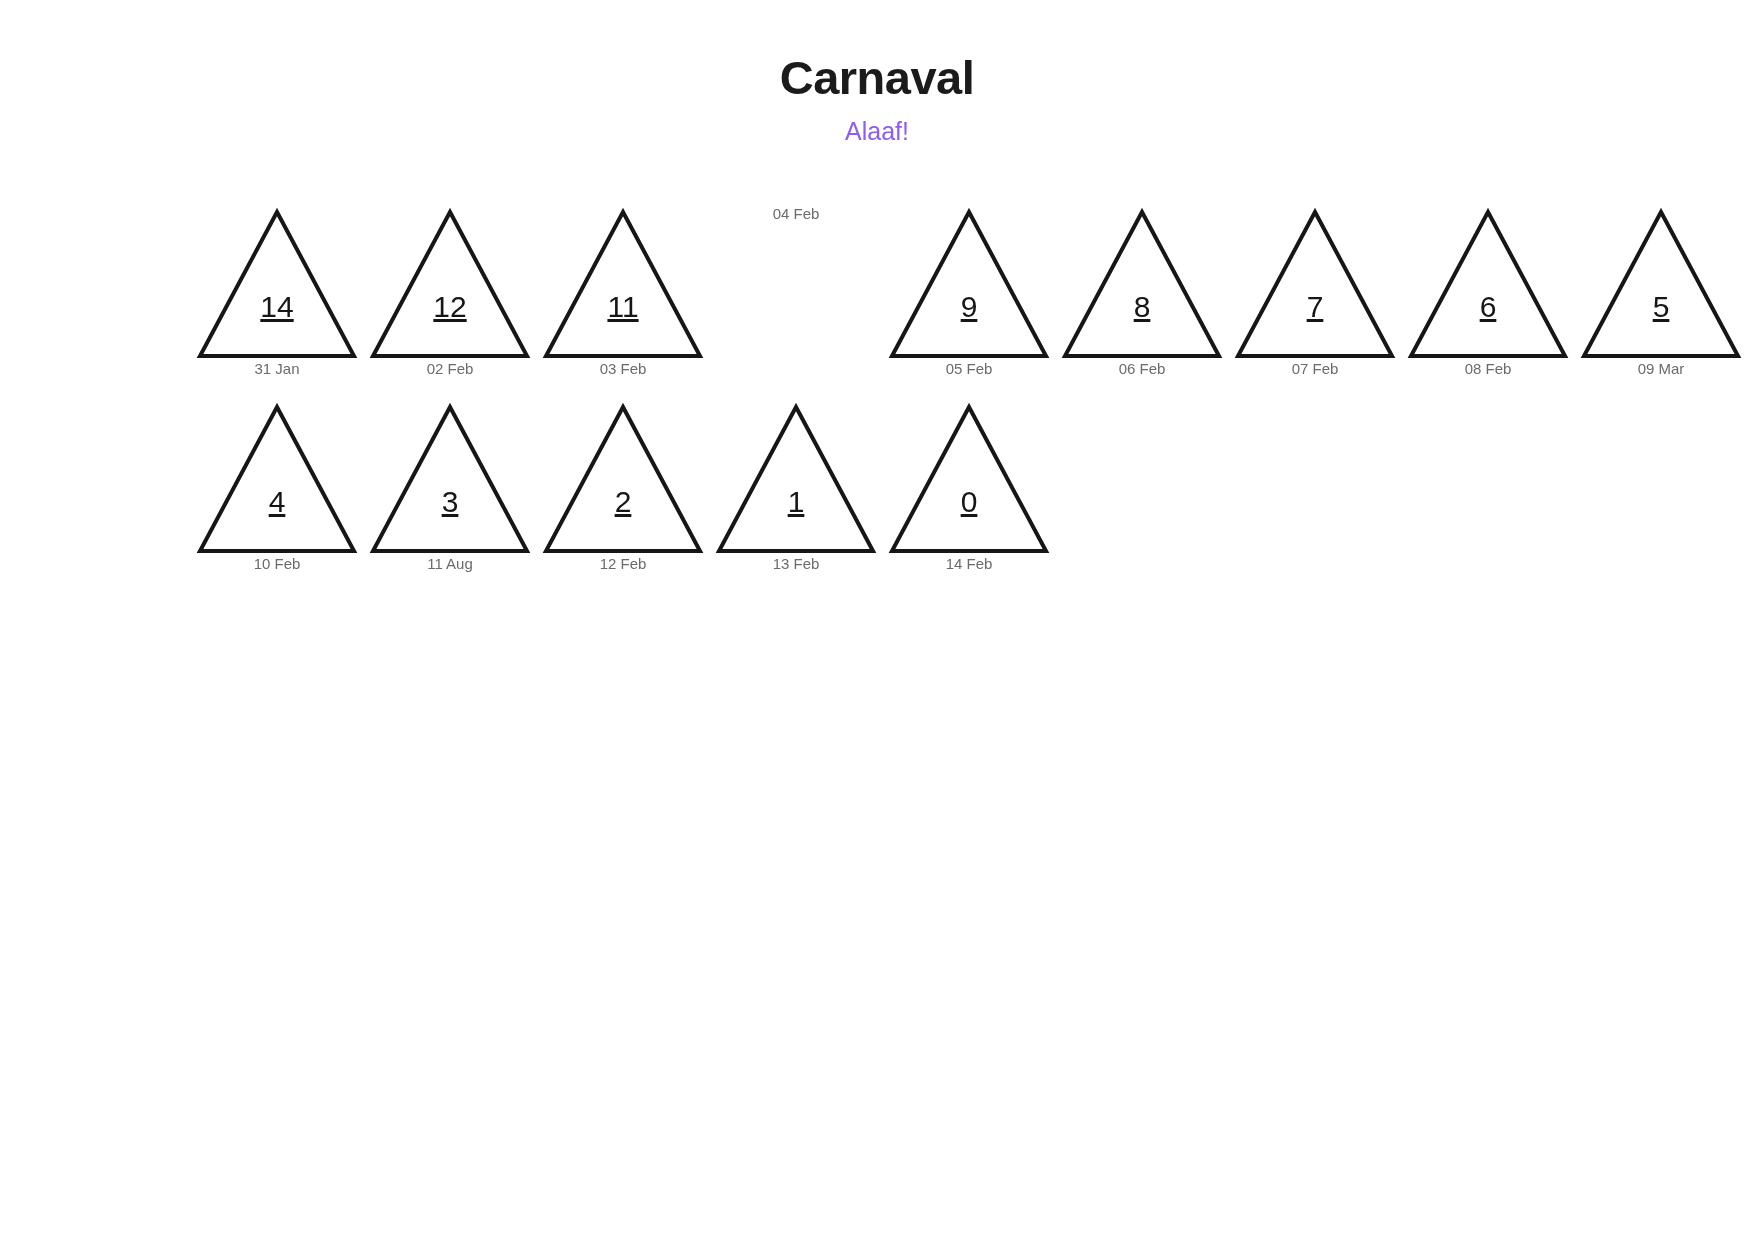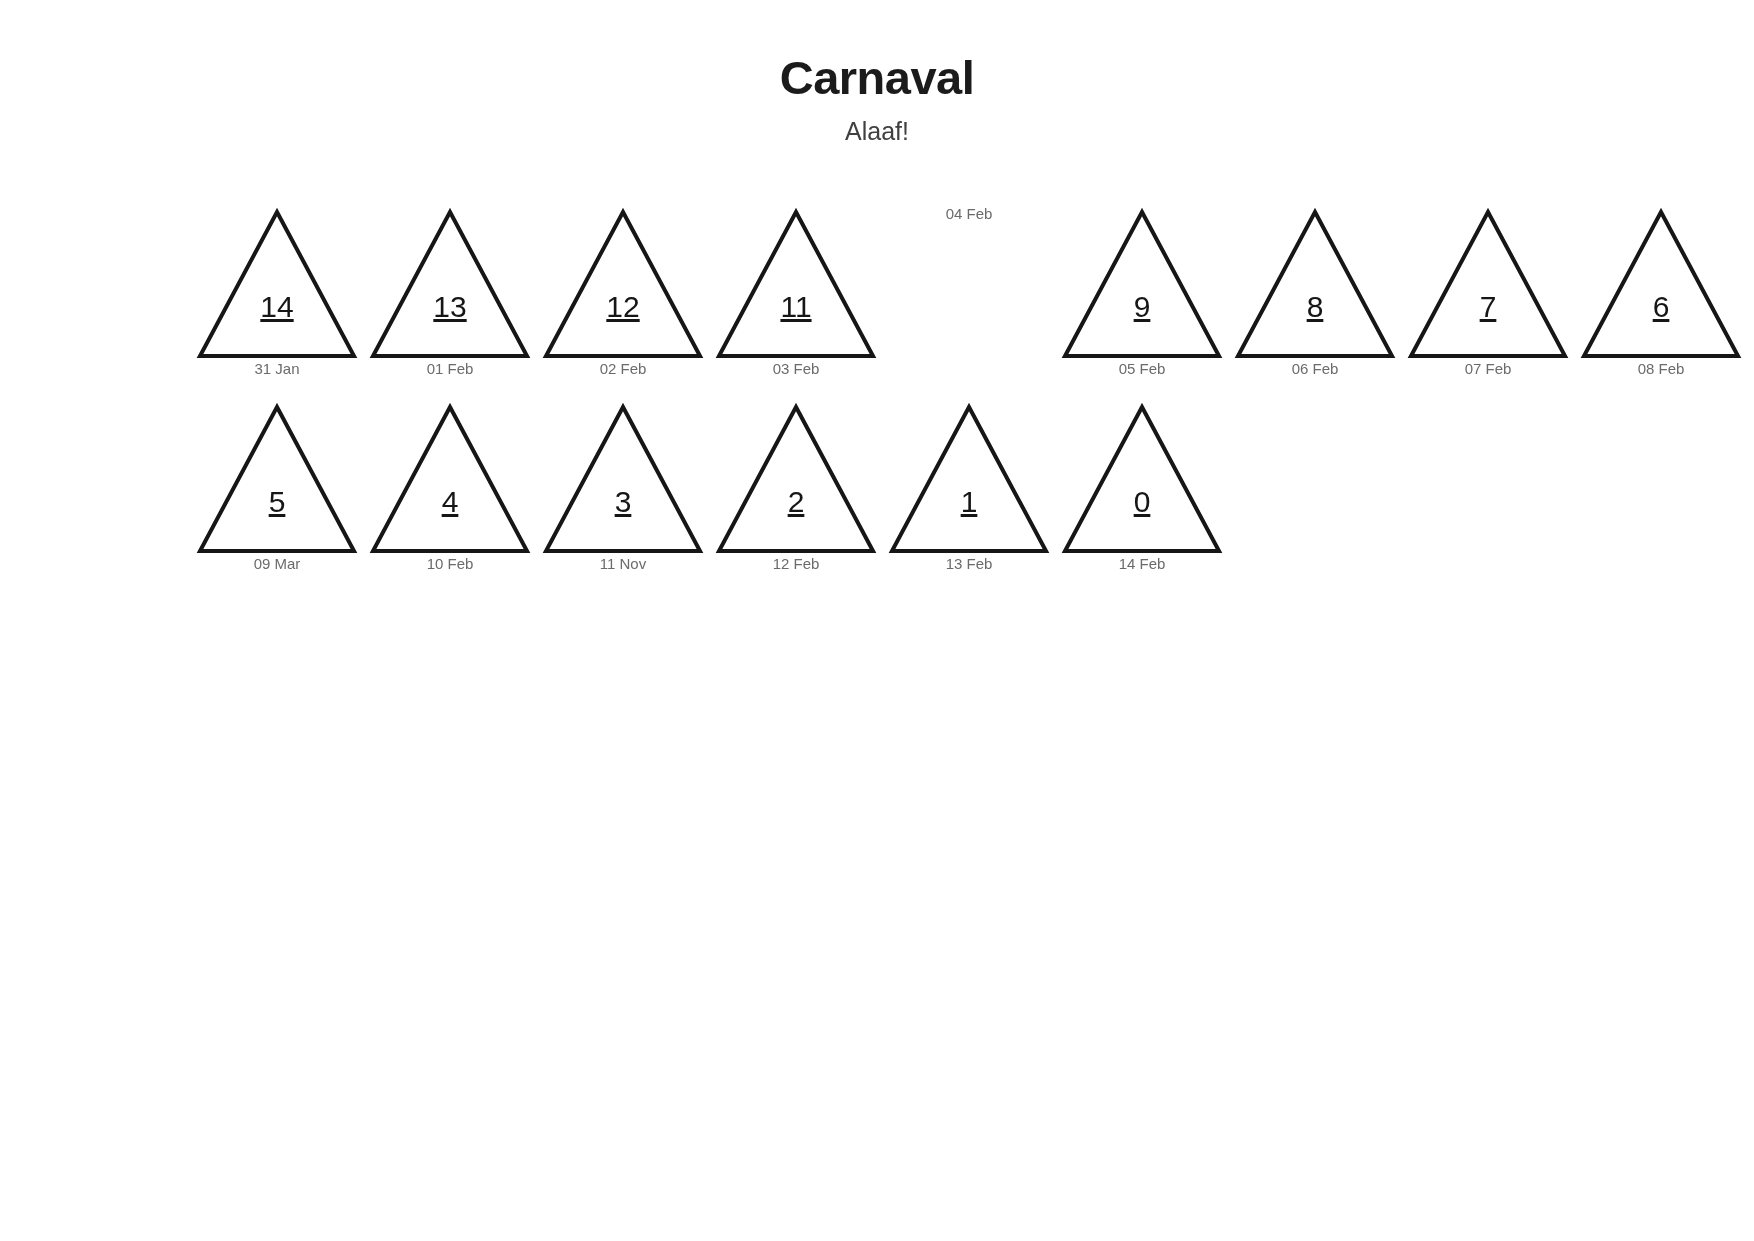--- a/index.html
+++ b/index.html
@@ -33,21 +33,21 @@
     font-size: 47px;
     font-weight: bold;
     color: #1b1b1b;
     letter-spacing: -0.5px;
     line-height: 1.1;
     margin: 12px;
   }
   .subtitle {
     font-size: 25px;
     font-weight: normal;
-    color: #404040;
+    color: #8b5cf6;
     line-height: 1.2;
     margin: 12px 0 0 0;
   }
 
   
   .grid {
     margin-top: 60px;
     padding-left: 196px;
     padding-right: 0;
     box-sizing: border-box;
@@ -113,29 +113,20 @@
           </svg>
           <div class="tri-number">14</div>
         </div>
         <div class="day-label">31 Jan</div>
       </div>
       <div class="day-cell">
         <div class="tri-wrap">
           <svg viewBox="0 0 162 155" xmlns="http://www.w3.org/2000/svg">
             <polygon points="81,6 158,150 4,150" fill="#ffffff" stroke="#161616" stroke-width="4" stroke-linejoin="miter"></polygon>
           </svg>
-          <div class="tri-number">13</div>
-        </div>
-        <div class="day-label">01 Feb</div>
-      </div>
-      <div class="day-cell">
-        <div class="tri-wrap">
-          <svg viewBox="0 0 162 155" xmlns="http://www.w3.org/2000/svg">
-            <polygon points="81,6 158,150 4,150" fill="#ffffff" stroke="#161616" stroke-width="4" stroke-linejoin="miter"></polygon>
-          </svg>
           <div class="tri-number">12</div>
         </div>
         <div class="day-label">02 Feb</div>
       </div>
       <div class="day-cell">
         <div class="tri-wrap">
           <svg viewBox="0 0 162 155" xmlns="http://www.w3.org/2000/svg">
             <polygon points="81,6 158,150 4,150" fill="#ffffff" stroke="#161616" stroke-width="4" stroke-linejoin="miter"></polygon>
           </svg>
           <div class="tri-number">11</div>
@@ -199,21 +190,21 @@
         </div>
         <div class="day-label">10 Feb</div>
       </div>
       <div class="day-cell">
         <div class="tri-wrap">
           <svg viewBox="0 0 162 155" xmlns="http://www.w3.org/2000/svg">
             <polygon points="81,6 158,150 4,150" fill="#ffffff" stroke="#161616" stroke-width="4" stroke-linejoin="miter"></polygon>
           </svg>
           <div class="tri-number">3</div>
         </div>
-        <div class="day-label">11 Nov</div>
+        <div class="day-label">11 Aug</div>
       </div>
       <div class="day-cell">
         <div class="tri-wrap">
           <svg viewBox="0 0 162 155" xmlns="http://www.w3.org/2000/svg">
             <polygon points="81,6 158,150 4,150" fill="#ffffff" stroke="#161616" stroke-width="4" stroke-linejoin="miter"></polygon>
           </svg>
           <div class="tri-number">2</div>
         </div>
         <div class="day-label">12 Feb</div>
       </div>

